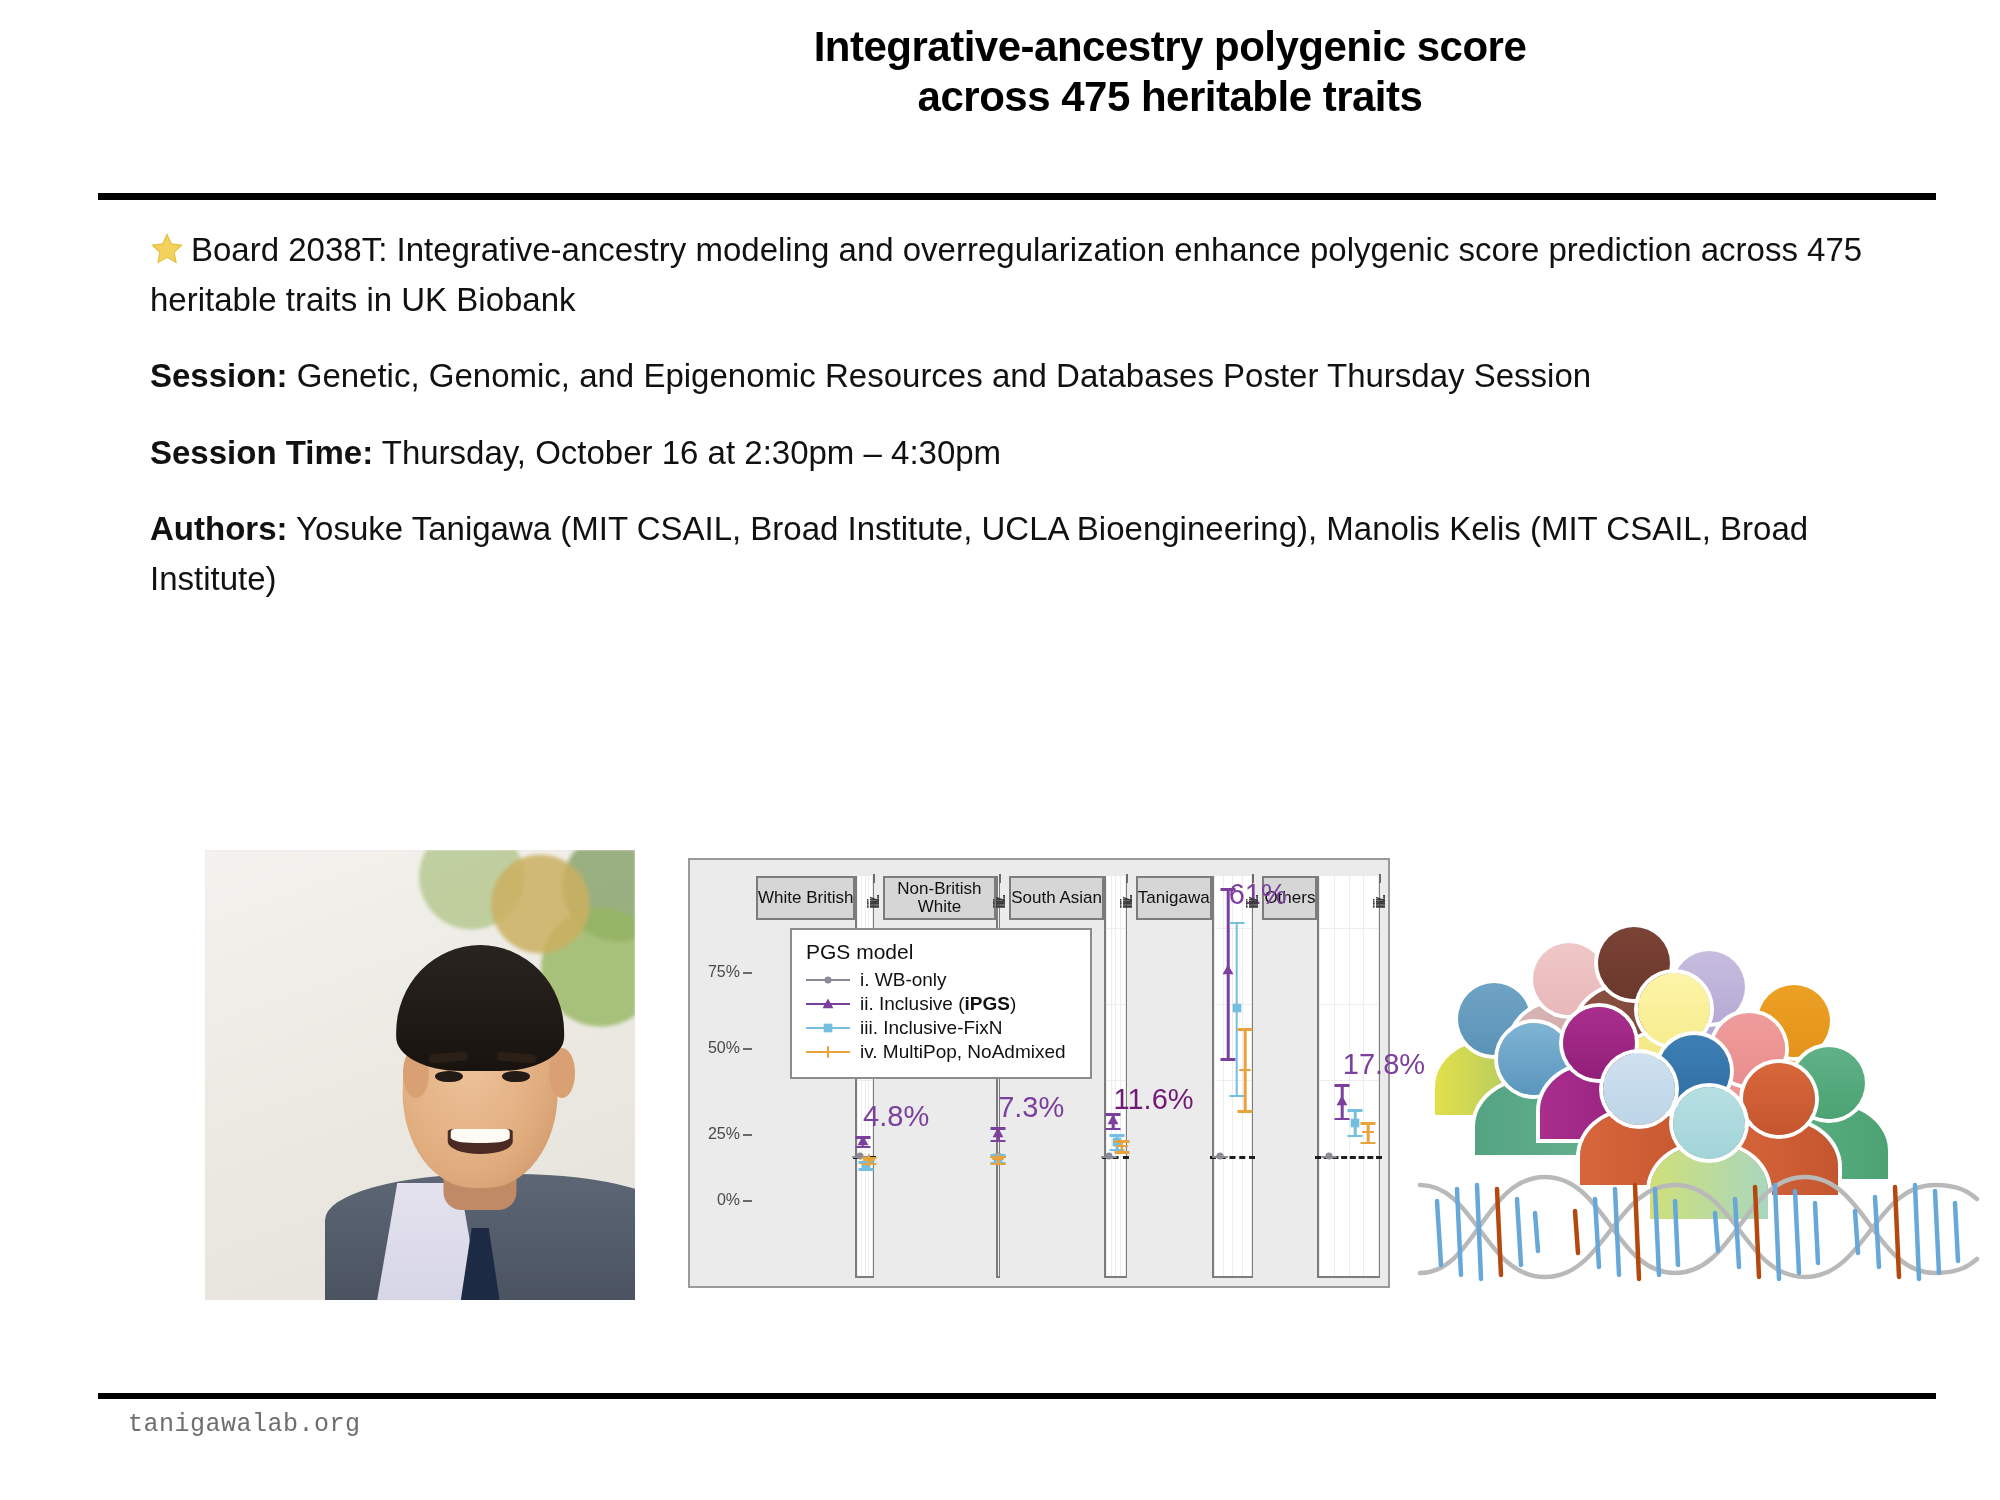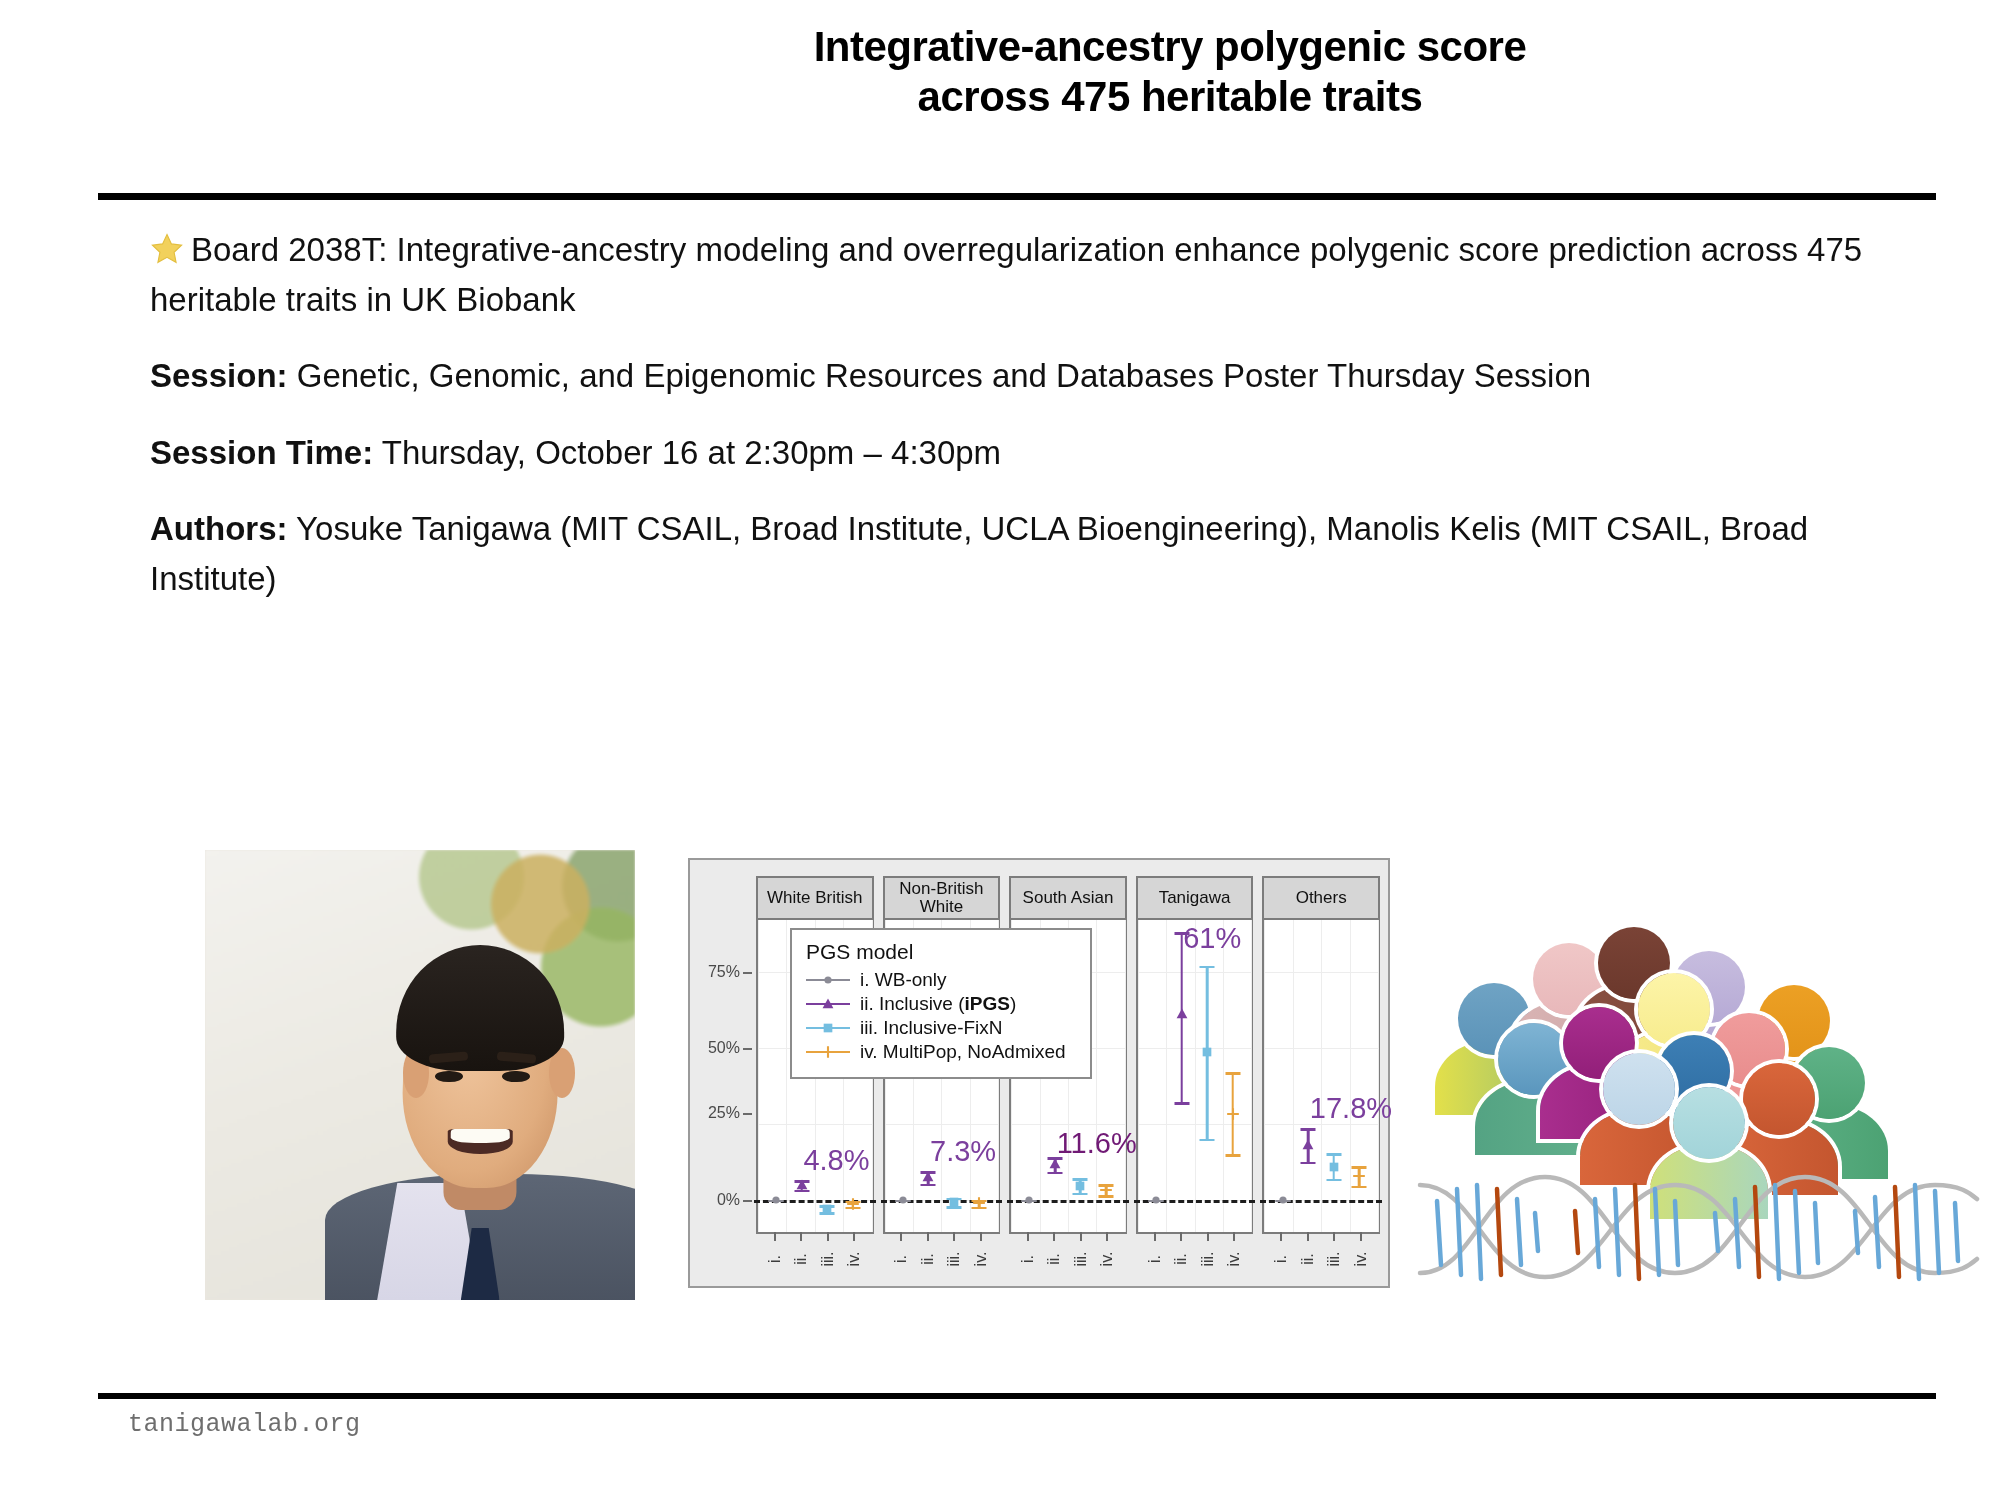--- a/index.html
+++ b/index.html
@@ -98,21 +98,21 @@
 
   
   .chart{
     position:absolute;left:688px;top:858px;width:702px;height:430px;
     background:#ebebeb;border:2px solid #9a9a9a;box-sizing:border-box;
   }
   .yaxis{position:absolute;left:0;top:0;width:66px;height:372px;}
   .ytick{position:absolute;right:16px;font-size:16px;color:#4a4a4a;transform:translateY(-50%);white-space:nowrap;}
   .ytick::after{content:"";position:absolute;right:-12px;top:50%;width:9px;height:2px;background:#6a6a6a;}
   .panels{position:absolute;left:66px;top:16px;right:8px;bottom:8px;display:flex;gap:9px;}
-  .panel{flex:1;display:flex;flex-direction:column;min-width:0;}
+  .panel{flex:1;display:flex;flex-direction:row;min-width:0;}
   .strip{
     background:#d6d6d6;border:2px solid #7c7c7c;box-sizing:border-box;
     height:44px;display:flex;align-items:center;justify-content:center;
     font-size:17px;line-height:1.05;text-align:center;color:#111;
   }
   .plot{
     position:relative;flex:1;background:#fff;border:2px solid #7c7c7c;border-top:none;
     box-sizing:border-box;overflow:visible;
   }
   .grid-v{position:absolute;top:0;bottom:0;width:1px;background:#ededed;}
@@ -214,21 +214,21 @@
       <div class="ph-eyeR"></div>
       <div class="ph-mouth">
         <div class="ph-teeth"></div>
       </div>
     </div>
   </div>
 
   <div class="chart">
     <div class="yaxis">
         <div class="ytick" style="top: 339.538px;">0%</div>
-        <div class="ytick" style="top: 253px;">25%</div>
+        <div class="ytick" style="top: 274px;">25%</div>
         <div class="ytick" style="top: 187.615px;">50%</div>
         <div class="ytick" style="top: 111.654px;">75%</div>
       </div>
     <div class="panels">
         <div class="panel">
           <div class="strip">White British</div>
           <div class="plot">
             <div class="grid-h" style="top: 279.538px;"></div>
             <div class="grid-h" style="top: 203.577px;"></div>
             <div class="grid-h" style="top: 127.615px;"></div>

